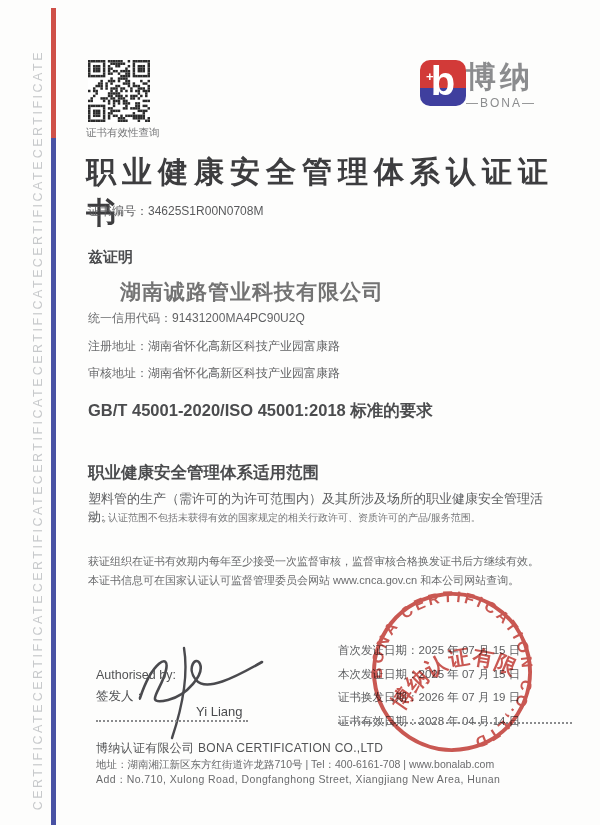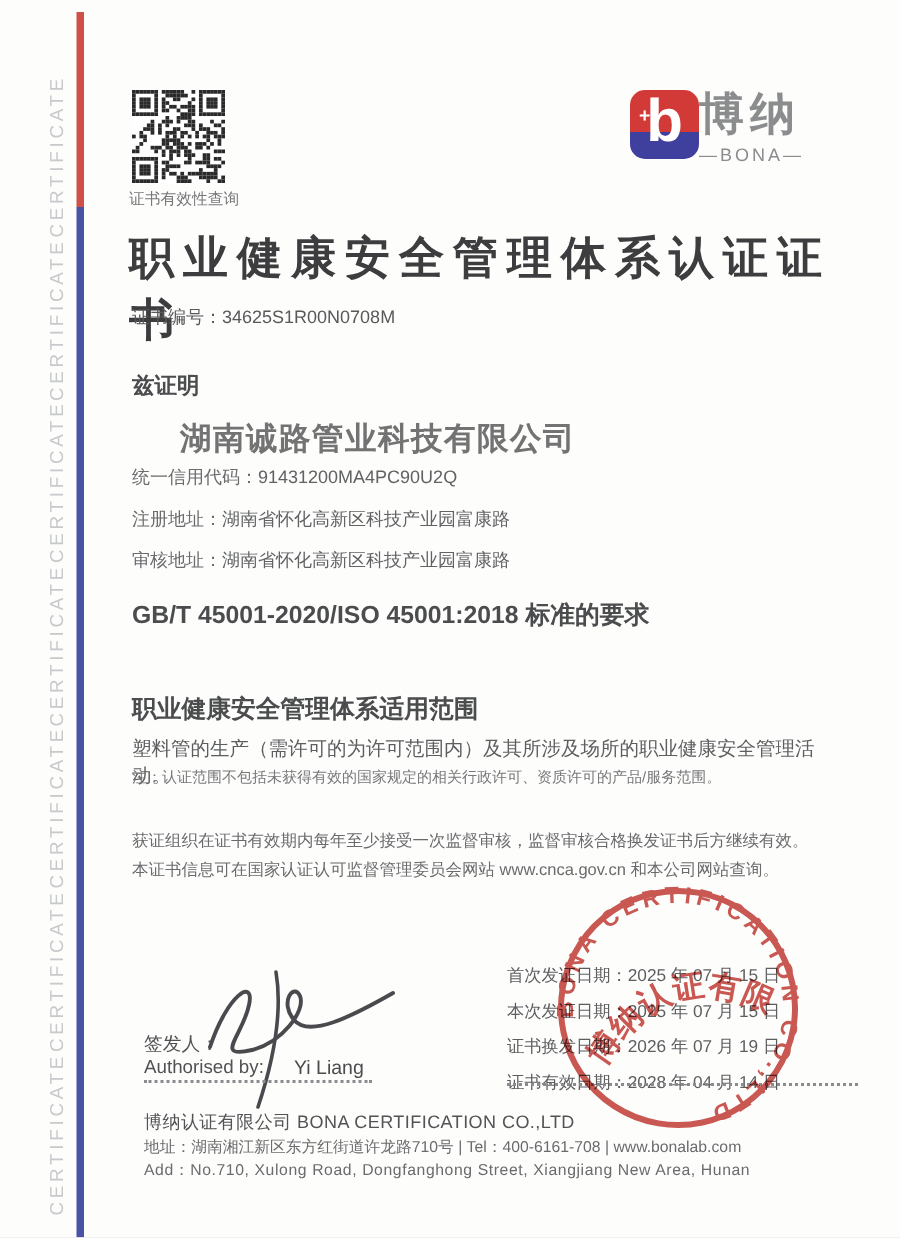--- a/index.html
+++ b/index.html
@@ -68,21 +68,21 @@
   .date-row { font-size:11.5px; color:#5d5e60; margin-bottom:8.5px; }
   .dates-dotline { position:absolute; left:338px; top:722px; width:234px; border-bottom:2px dotted #8a8b8d; }
 
   
   .stamp { position:absolute; left:366px; top:586px; width:172px; height:172px;
            transform:rotate(-12deg); opacity:.85; mix-blend-mode:multiply; pointer-events:none; }
 
   
   .sig-draw { position:absolute; left:112px; top:640px; }
   .sig-label-cn { position:absolute; left:96px; top:688px; font-size:12.5px; color:#515254; }
-  .sig-label-en { position:absolute; left:96px; top:704px; font-size:12.5px; color:#515254; }
+  .sig-label-en { position:absolute; left:96px; top:668px; font-size:12.5px; color:#515254; }
   .sig-name { position:absolute; left:196px; top:704px; font-size:13px; color:#4b4c4e; }
   .sig-dotline { position:absolute; left:96px; top:720px; width:152px; border-bottom:2px dotted #8a8b8d; }
 
   
   .footer-company { position:absolute; left:96px; top:740px; font-size:12px; color:#525355; letter-spacing:.3px; }
   .footer-addr-cn { position:absolute; left:96px; top:758px; font-size:10.5px; color:#6a6b6d; }
   .footer-addr-en { position:absolute; left:96px; top:773px; font-size:10.5px; color:#6a6b6d; letter-spacing:.4px; }
 </style>
 </head>
 <body>

